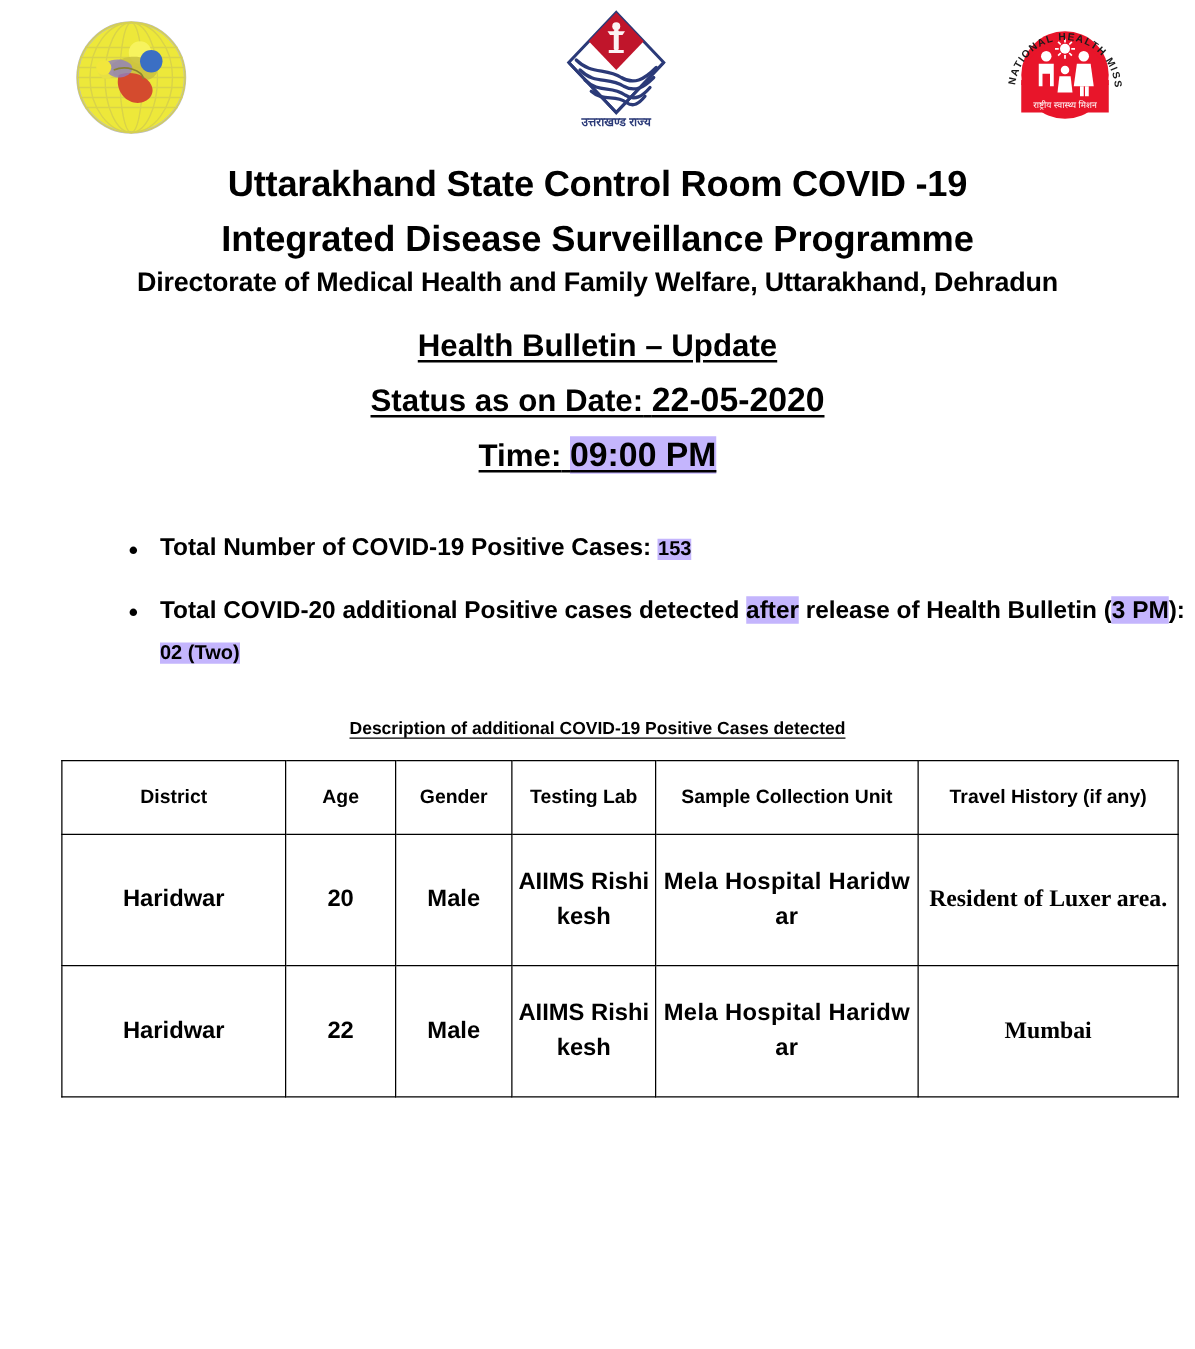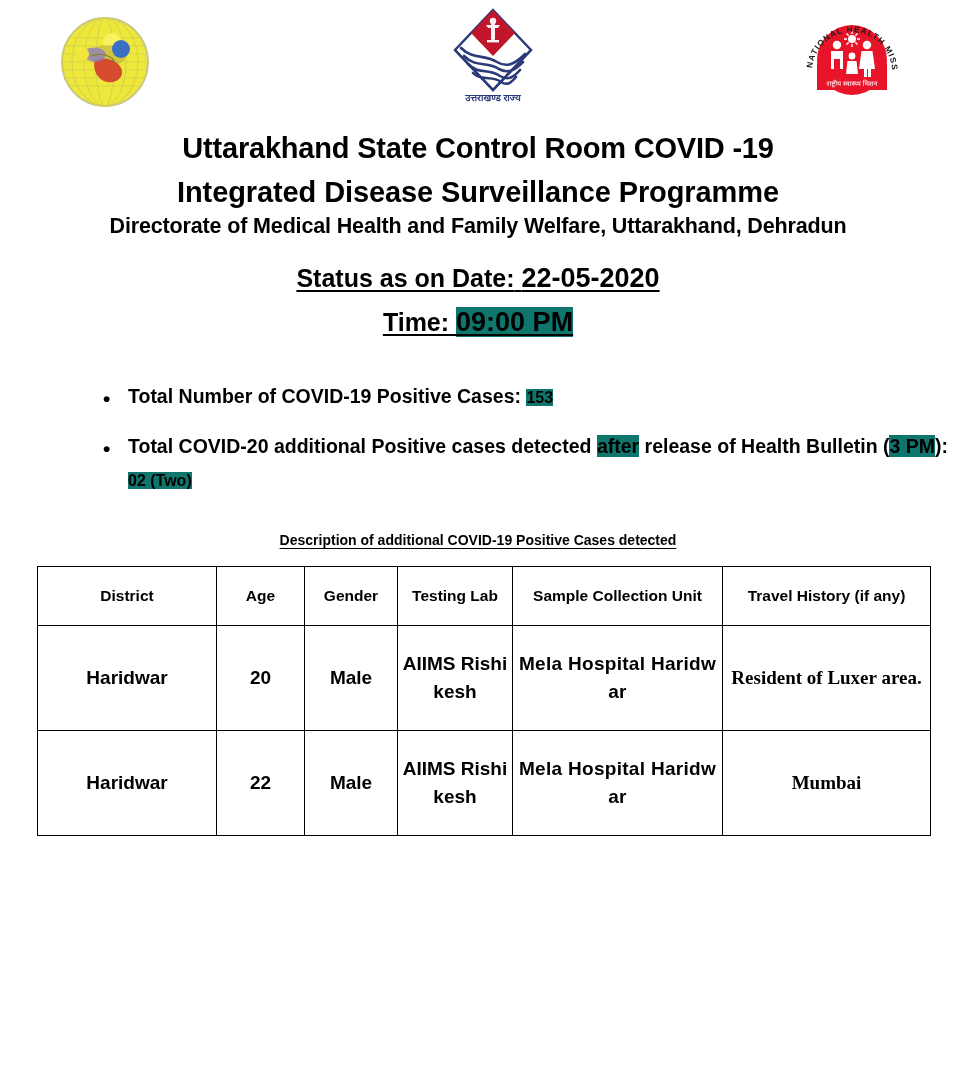--- a/index.html
+++ b/index.html
@@ -64,21 +64,21 @@
   }
   .bulletin-line .u {
     text-decoration: underline;
     text-underline-offset: 3px;
   }
   .line-health  { font-size: 25px; }
   .line-status  { font-size: 25px; }
   .line-time    { font-size: 25px; margin-bottom: 0; }
   .big-val { font-size: 27px; }
 
-  .hl { background: #0f766e; }
+  .hl { background: #c4b5fd; }
 
   
   .bullets {
     margin: 44px 0 0 0;
     padding: 0;
     list-style: none;
   }
   .bullets li {
     position: relative;
     font-size: 19.5px;
@@ -104,21 +104,21 @@
     margin-top: 35px;
   }
   .table-caption span {
     text-decoration: underline;
     text-underline-offset: 3px;
   }
 
   
   .table-wrap {
     margin-top: 18px;
-    padding-left: 37px;
+    padding-left: 49px;
     padding-right: 34px;
   }
   table.cases {
     border-collapse: collapse;
     width: 851px;
     table-layout: fixed;
   }
   table.cases th,
   table.cases td {
     border: 1.4px solid #000000;
@@ -233,20 +233,23 @@
       <text x="54" y="74" font-family="'Liberation Sans', sans-serif" font-size="7" fill="#ffffff" text-anchor="middle">राष्ट्रीय स्वास्थ्य मिशन</text>
     </svg>
   </div>
 </div>
 
 <div class="doc-title">Uttarakhand State Control Room COVID -19</div>
 <div class="doc-sub1">Integrated Disease Surveillance Programme</div>
 <div class="doc-sub2">Directorate of Medical Health and Family Welfare, Uttarakhand, Dehradun</div>
 
 <div class="bulletin-block">
+  <div class="bulletin-line line-health">
+    <span class="u">Health Bulletin – Update</span>
+  </div>
   <div class="bulletin-line line-status">
     <span class="u">Status as on Date:</span><span class="u">&nbsp;</span><span class="u big-val">22-05-2020</span>
   </div>
   <div class="bulletin-line line-time">
     <span class="u">Time:</span><span class="u">&nbsp;</span><span class="u hl big-val">09:00 PM</span>
   </div>
 </div>
 
 <ul class="bullets">
   <li>

